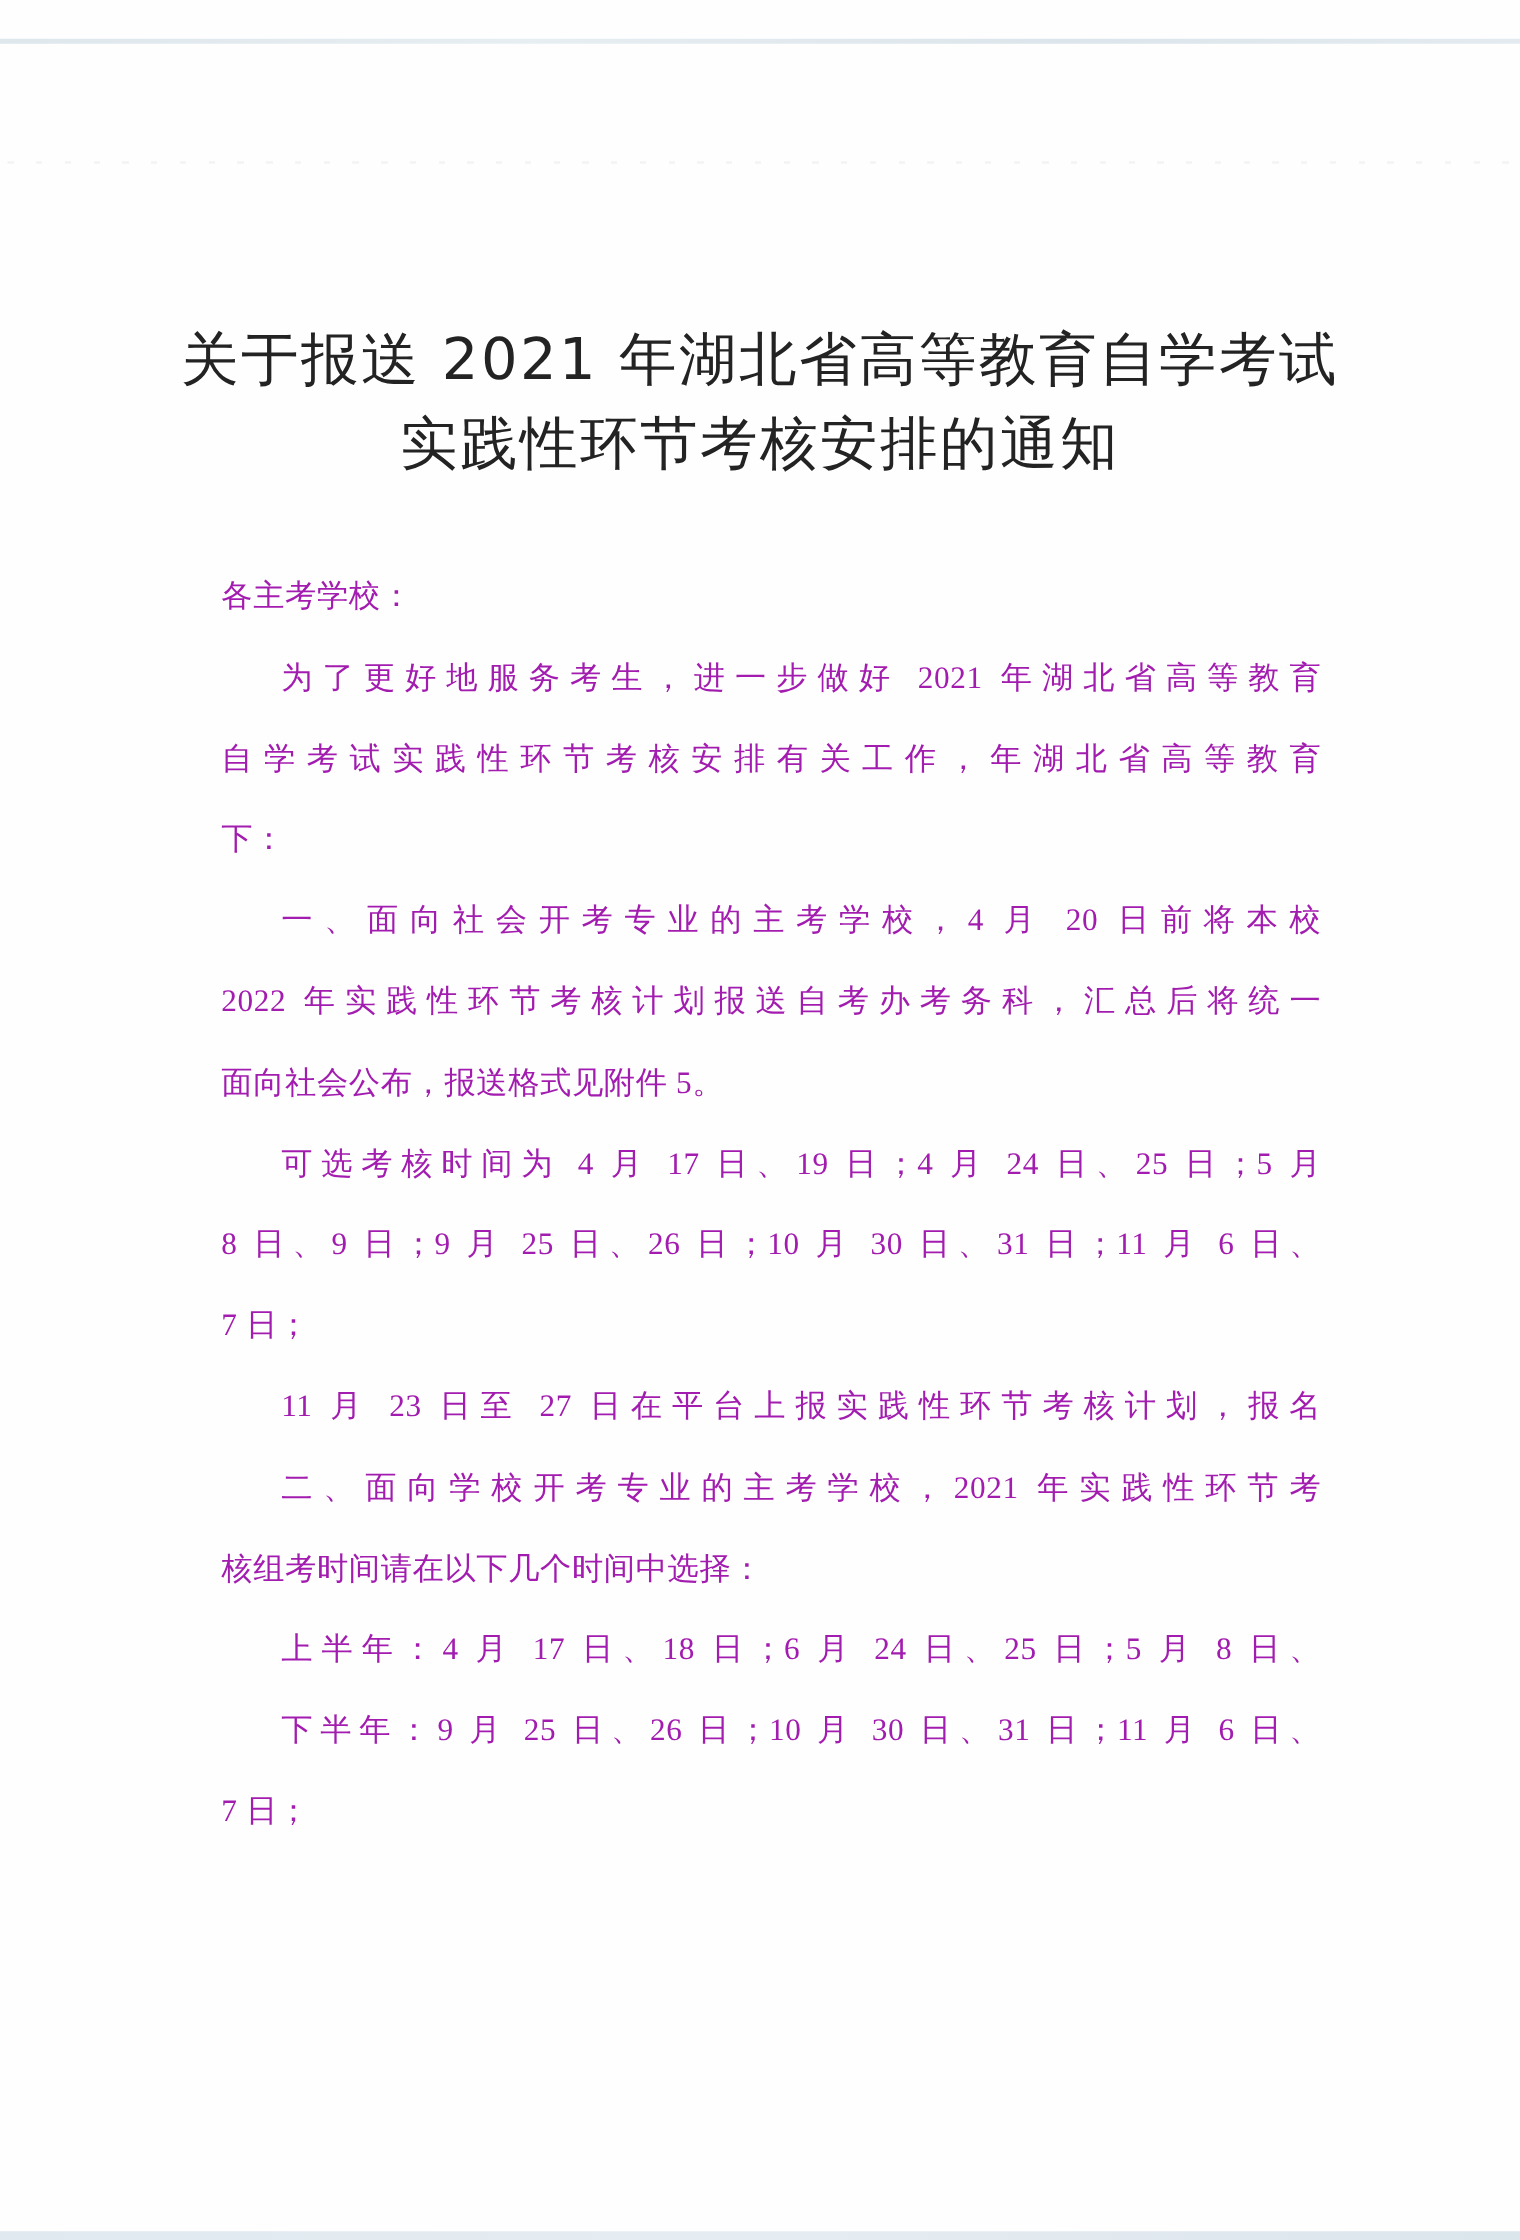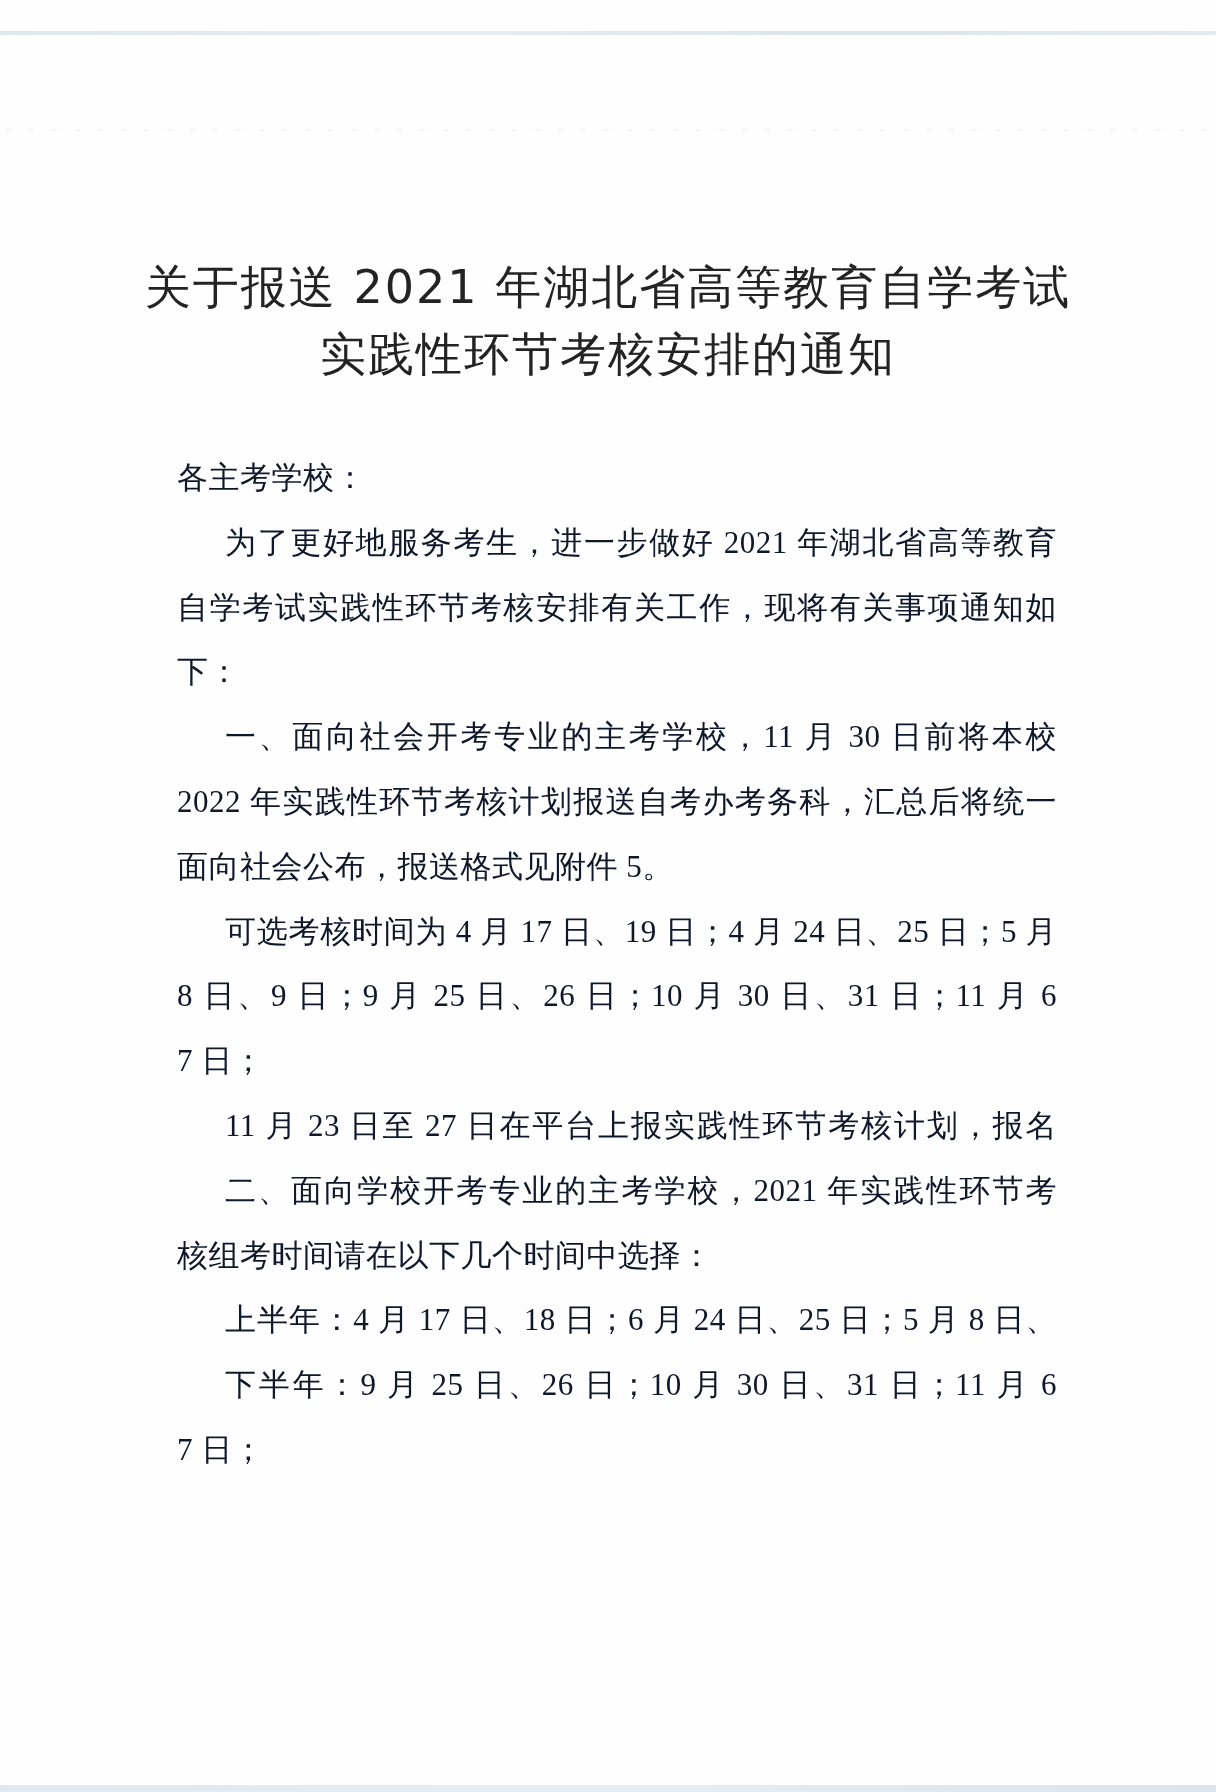--- a/index.html
+++ b/index.html
@@ -45,23 +45,23 @@
     font-weight: 400;
     font-size: 46px;
     line-height: 67px;
     letter-spacing: 2px;
     color: #232323;
   }
   .doc-body {
     position: absolute;
     top: 446px; left: 177px;
     width: 880px;
-    font-size: 31px;
+    font-size: 25px;
     line-height: 64.8px;
-    color: #0f172a;
+    color: #a21caf;
     letter-spacing: 0.5px;
   }
   .line {
     height: 64.8px;
     overflow: hidden;
     text-align: left;
   }
   .line.fill {
     text-align: justify;
     text-align-last: justify;
@@ -80,23 +80,23 @@
   <div class="scan-speckle"></div>
 
   <div class="doc-title">
     <div>关于报送 2021 年湖北省高等教育自学考试</div>
     <div>实践性环节考核安排的通知</div>
   </div>
 
   <div class="doc-body">
     <div class="line">各主考学校：</div>
     <div class="line fill indent">为了更好地服务考生，进一步做好 2021 年湖北省高等教育</div>
-    <div class="line fill">自学考试实践性环节考核安排有关工作，现将有关事项通知如</div>
+    <div class="line fill">自学考试实践性环节考核安排有关工作，年湖北省高等教育</div>
     <div class="line">下：</div>
-    <div class="line fill indent">一、面向社会开考专业的主考学校，11 月 30 日前将本校</div>
+    <div class="line fill indent">一、面向社会开考专业的主考学校，4 月 20 日前将本校</div>
     <div class="line fill">2022 年实践性环节考核计划报送自考办考务科，汇总后将统一</div>
     <div class="line">面向社会公布，报送格式见附件 5。</div>
     <div class="line fill indent">可选考核时间为 4 月 17 日、19 日；4 月 24 日、25 日；5 月</div>
     <div class="line fill">8 日、9 日；9 月 25 日、26 日；10 月 30 日、31 日；11 月 6 日、</div>
     <div class="line">7 日；</div>
     <div class="line fill indent">11 月 23 日至 27 日在平台上报实践性环节考核计划，报名</div>
     <div class="line fill indent">二、面向学校开考专业的主考学校，2021 年实践性环节考</div>
     <div class="line">核组考时间请在以下几个时间中选择：</div>
     <div class="line fill indent">上半年：4 月 17 日、18 日；6 月 24 日、25 日；5 月 8 日、</div>
     <div class="line fill indent">下半年：9 月 25 日、26 日；10 月 30 日、31 日；11 月 6 日、</div>

